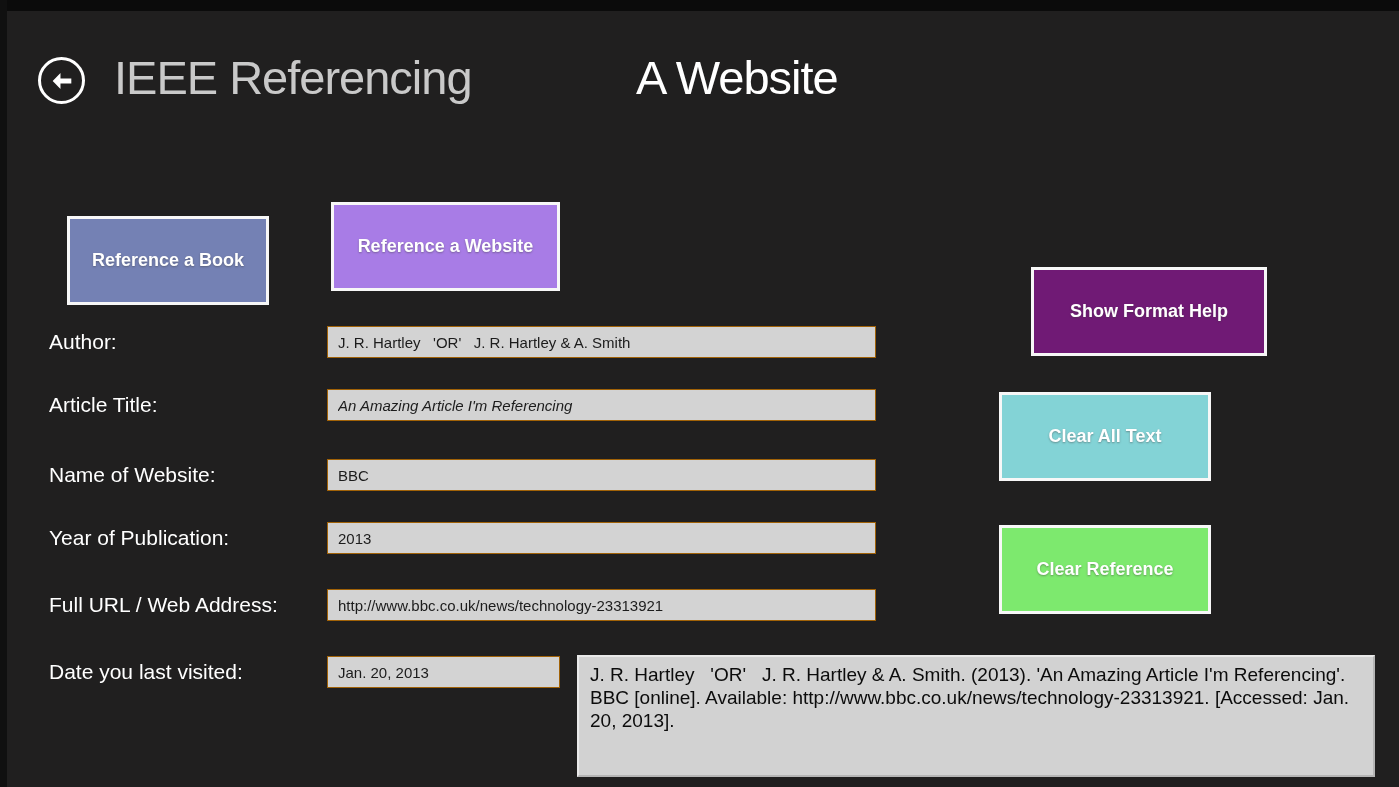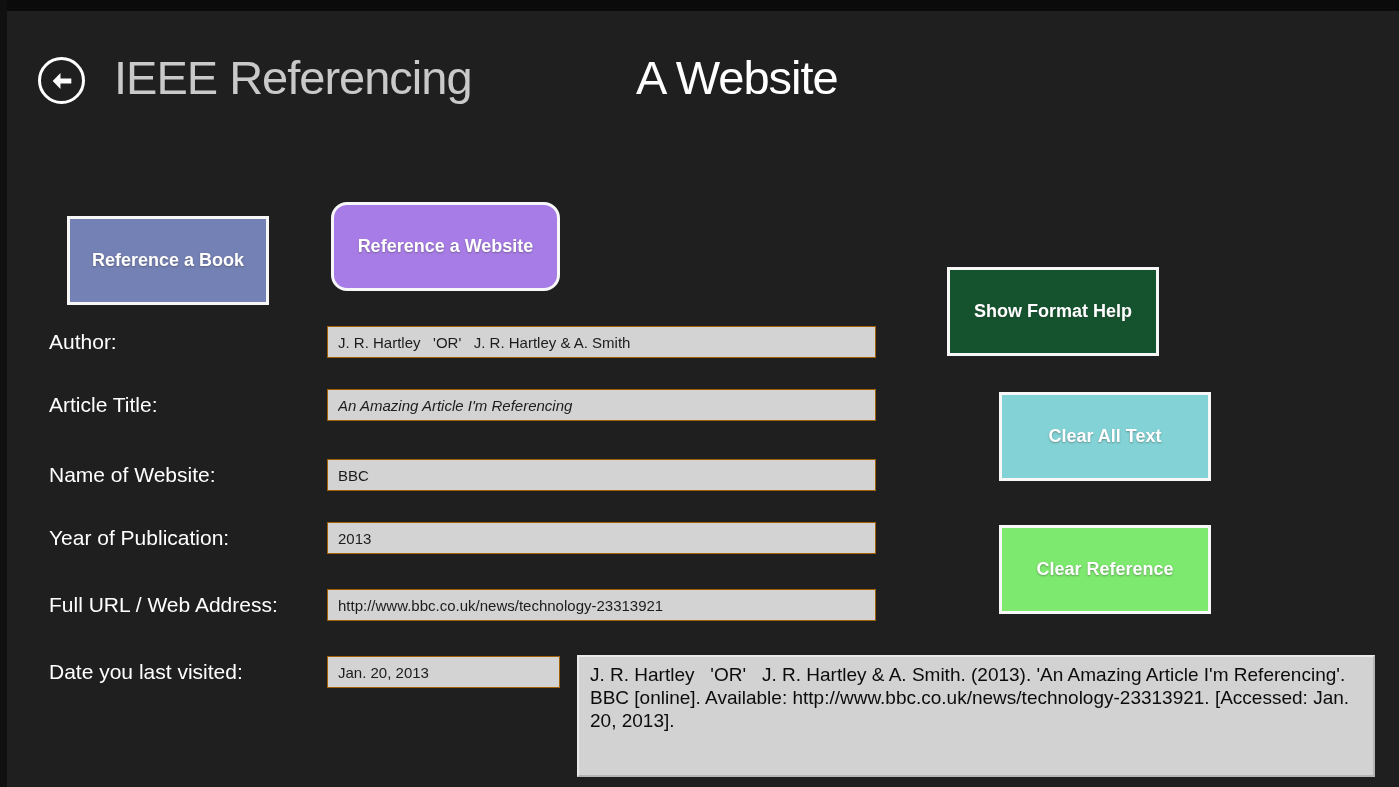--- a/index.html
+++ b/index.html
@@ -41,22 +41,22 @@
   
   .tile-btn {
     position: absolute;
     border: 3px solid #f7f7f7;
     color: #ffffff; font-weight: 700; font-size: 18px;
     display: flex; align-items: center; justify-content: center;
     text-shadow: 0 1px 2px rgba(60,60,60,.45);
     cursor: pointer; white-space: nowrap;
   }
   .btn-book    { left: 67px;  top: 216px; width: 202px; height: 89px; background: #7481b4; }
-  .btn-website { left: 331px; top: 202px; width: 229px; height: 89px; background: #a87ce6; border-radius: 16px; }
-  .btn-help    { left: 947px; top: 267px; width: 212px; height: 89px; background: #14532d; }
+  .btn-website { left: 331px; top: 202px; width: 229px; height: 89px; background: #a87ce6; }
+  .btn-help    { left: 1031px; top: 267px; width: 236px; height: 89px; background: #701a75; }
   .btn-clear   { left: 999px; top: 392px; width: 212px; height: 89px; background: #83d3d6; }
   .btn-create  { left: 999px; top: 525px; width: 212px; height: 89px; background: #7de96e; }
 
   
   .field-label {
     position: absolute; left: 49px;
     color: #ffffff; font-size: 21px; line-height: 32px;
     white-space: nowrap;
   }
   .field-input {

